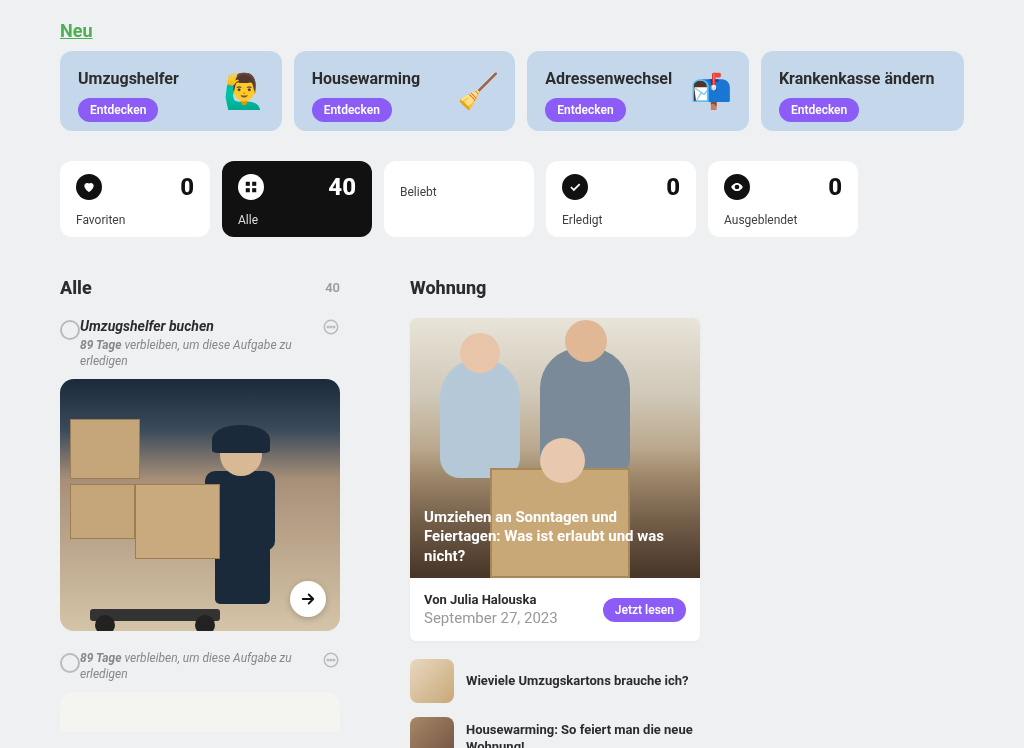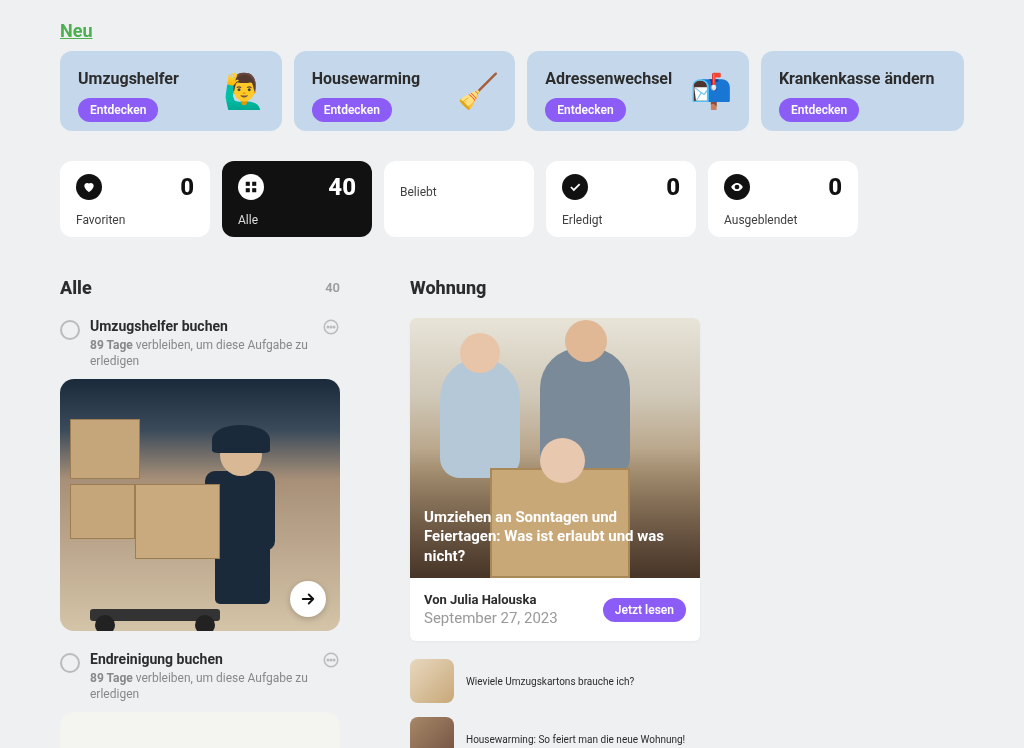--- a/index.html
+++ b/index.html
@@ -109,22 +109,22 @@
     display: flex;
     justify-content: space-between;
     align-items: center;
     margin-bottom: 20px;
   }
   .col-header h2 { font-size: 18px; font-weight: 800; }
   .col-count { font-size: 13px; color: #9c9c9c; font-weight: 600; }
 
   .task {
     display: flex;
-    gap: 10px;
     margin-bottom: 10px;
+    font-style: italic;
   }
   .task-radio {
     width: 20px; height: 20px;
     border: 2px solid #bbb;
     border-radius: 50%;
     flex-shrink: 0;
     cursor: pointer;
     margin-top: 2px;
   }
   .task-content { flex: 1; }
@@ -254,22 +254,22 @@
     margin-bottom: 14px;
     cursor: pointer;
   }
   .small-thumb {
     width: 44px;
     height: 44px;
     border-radius: 8px;
     flex-shrink: 0;
   }
   .small-article-title {
-    font-size: 10px;
-    font-weight: 400;
+    font-size: 13px;
+    font-weight: 700;
     line-height: 1.3;
   }
 </style>
 </head>
 <body>
 
 <div class="section-title-neu">Neu</div>
 
 <div class="card-row">
   <div class="promo-card">
@@ -389,21 +389,20 @@
       <div class="fab">
         <svg width="18" height="18" viewBox="0 0 24 24" fill="none" stroke="#111" stroke-width="2.5" stroke-linecap="round" stroke-linejoin="round">
             <path d="M5 12h14M13 6l6 6-6 6"></path>
           </svg>
       </div>
     </div>
 
     <div class="task">
       <div class="task-radio"></div>
       <div class="task-content">
-        <div class="task-title">Endreinigung buchen</div>
         <div class="task-sub"><b>89 Tage</b><span> verbleiben, um diese Aufgabe zu erledigen</span></div>
       </div>
       <div class="task-menu">
         <svg width="18" height="18" viewBox="0 0 24 24" fill="none" stroke="#bbb" stroke-width="2">
             <circle cx="12" cy="12" r="9"></circle>
             <circle cx="8" cy="12" r="1" fill="#bbb"></circle>
             <circle cx="12" cy="12" r="1" fill="#bbb"></circle>
             <circle cx="16" cy="12" r="1" fill="#bbb"></circle>
           </svg>
       </div>

